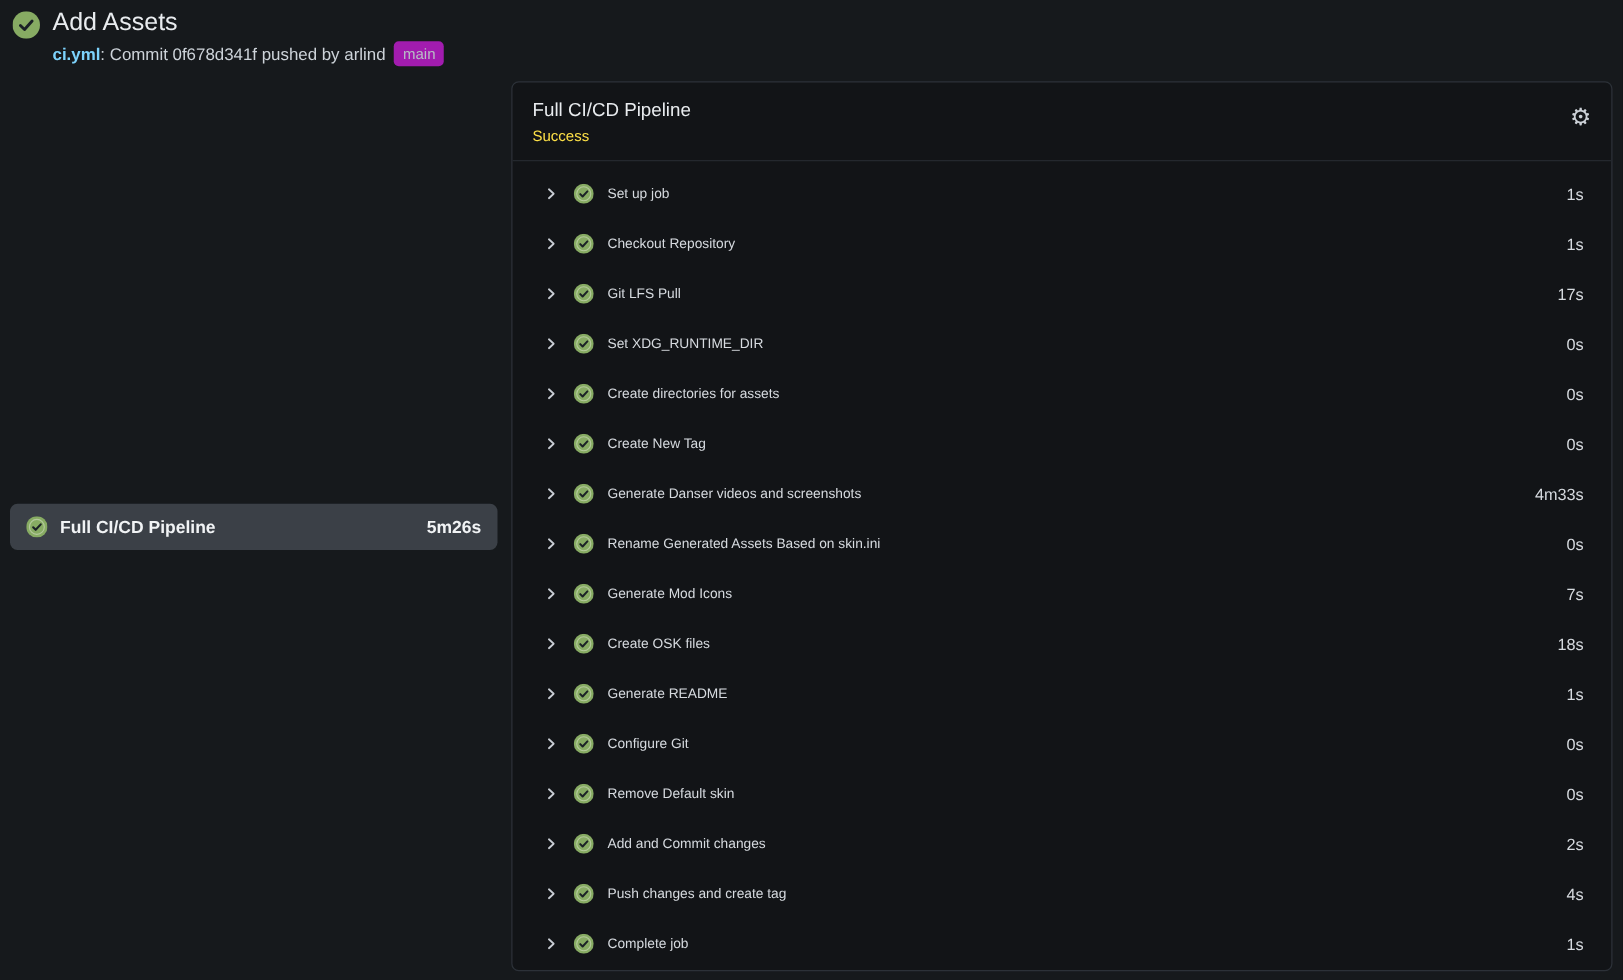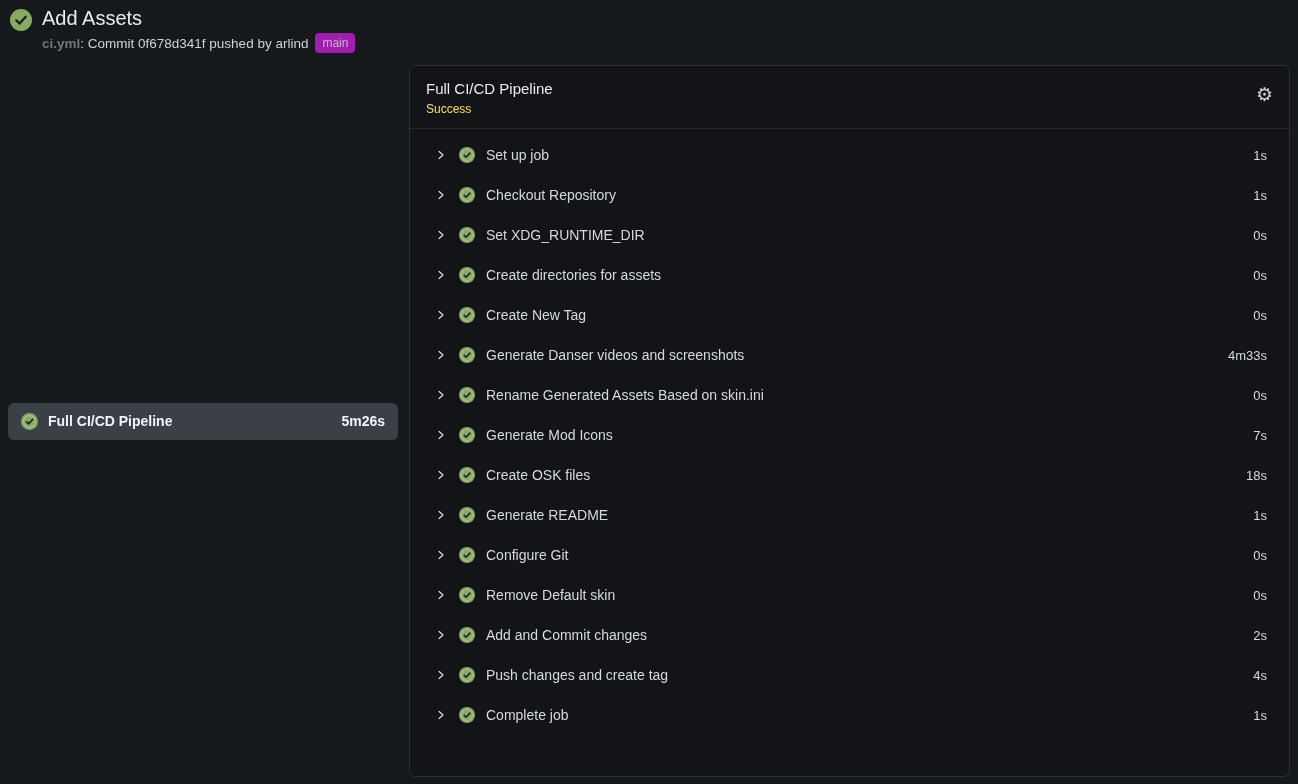--- a/index.html
+++ b/index.html
@@ -10,21 +10,21 @@
     color: #d6dadf;
     overflow: hidden;
   }
   .app { padding: 6px 8px 0 8px; box-sizing: border-box; }
 
   
   .run-header { display: flex; gap: 10px; align-items: flex-start; padding-left: 2px; }
   .run-status-icon { width: 22px; height: 22px; margin-top: 3px; flex-shrink: 0; }
   .run-title { font-size: 20px; line-height: 25px; color: #e9ecef; font-weight: 400; }
   .run-subtitle { font-size: 13.5px; line-height: 19px; color: #cdd3d9; margin-top: 2px; }
-  .run-subtitle .wf-file { font-weight: 700; color: #737373; }
+  .run-subtitle .wf-file { font-weight: 700; color: #7dd3fc; }
   .branch-badge {
     display: inline-block; background: #a21caf; color: #b8bfc6;
     font-size: 12px; line-height: 16px; padding: 2px 7px; border-radius: 4px;
     margin-left: 7px; vertical-align: 1px;
   }
 
   
   .columns { display: flex; gap: 11px; margin-top: 12px; align-items: center; }
   .sidebar { width: 390px; flex-shrink: 0; }
   .job-card {
@@ -51,21 +51,21 @@
     color: #ccd1d7; font-size: 19px; line-height: 22px;
     font-family: "DejaVu Sans", sans-serif;
   }
   .panel-divider { border: none; border-top: 1px solid #24282e; margin: 0; flex-shrink: 0; }
 
   
   .steps { padding: 6px 22px 6px 25px; overflow: hidden; }
   .step-row { display: flex; align-items: center; height: 40px; cursor: pointer; }
   .chev { width: 12px; height: 12px; color: #c8cdd4; margin-right: 12px; flex-shrink: 0; display: flex; }
   .step-icon { width: 16px; height: 16px; margin-right: 11px; flex-shrink: 0; display: flex; }
-  .step-name { flex: 1; font-size: 14px; color: #d6dadf; }
+  .step-name { flex: 1; font-size: 11px; color: #d6dadf; }
   .step-duration { font-size: 13px; color: #d6dadf; }
 </style>
 </head>
 <body>
 
 <div class="app">
 
   <div class="run-header">
     <svg class="run-status-icon" viewBox="0 0 16 16">
       <circle cx="8" cy="8" r="8" fill="#87ab63"></circle>
@@ -120,20 +120,32 @@
     </svg>
     <svg class="step-icon" viewBox="0 0 16 16">
       <circle cx="8" cy="8" r="8" fill="#87ab63"></circle>
       <circle cx="8" cy="8" r="5.6" fill="none" stroke="#d8e2cc" stroke-width="0.9" opacity="0.55"></circle>
       <path d="M5.2 8.3 L7.1 10.2 L10.9 6.1" stroke="#1b2126" stroke-width="1.6" fill="none" stroke-linecap="round" stroke-linejoin="round"></path>
     </svg>
     <span class="step-name">Checkout Repository</span>
     <span class="step-duration">1s</span>
   </div>
 
+  <div class="step-row">
+    <svg class="chev" viewBox="0 0 16 16">
+      <path d="M5.5 3.2 L10.6 8 L5.5 12.8" stroke="currentColor" stroke-width="1.9" fill="none" stroke-linecap="round" stroke-linejoin="round"></path>
+    </svg>
+    <svg class="step-icon" viewBox="0 0 16 16">
+      <circle cx="8" cy="8" r="8" fill="#87ab63"></circle>
+      <circle cx="8" cy="8" r="5.6" fill="none" stroke="#d8e2cc" stroke-width="0.9" opacity="0.55"></circle>
+      <path d="M5.2 8.3 L7.1 10.2 L10.9 6.1" stroke="#1b2126" stroke-width="1.6" fill="none" stroke-linecap="round" stroke-linejoin="round"></path>
+    </svg>
+    <span class="step-name">Git LFS Pull</span>
+    <span class="step-duration">17s</span>
+  </div>
 
   <div class="step-row">
     <svg class="chev" viewBox="0 0 16 16">
       <path d="M5.5 3.2 L10.6 8 L5.5 12.8" stroke="currentColor" stroke-width="1.9" fill="none" stroke-linecap="round" stroke-linejoin="round"></path>
     </svg>
     <svg class="step-icon" viewBox="0 0 16 16">
       <circle cx="8" cy="8" r="8" fill="#87ab63"></circle>
       <circle cx="8" cy="8" r="5.6" fill="none" stroke="#d8e2cc" stroke-width="0.9" opacity="0.55"></circle>
       <path d="M5.2 8.3 L7.1 10.2 L10.9 6.1" stroke="#1b2126" stroke-width="1.6" fill="none" stroke-linecap="round" stroke-linejoin="round"></path>
     </svg>

